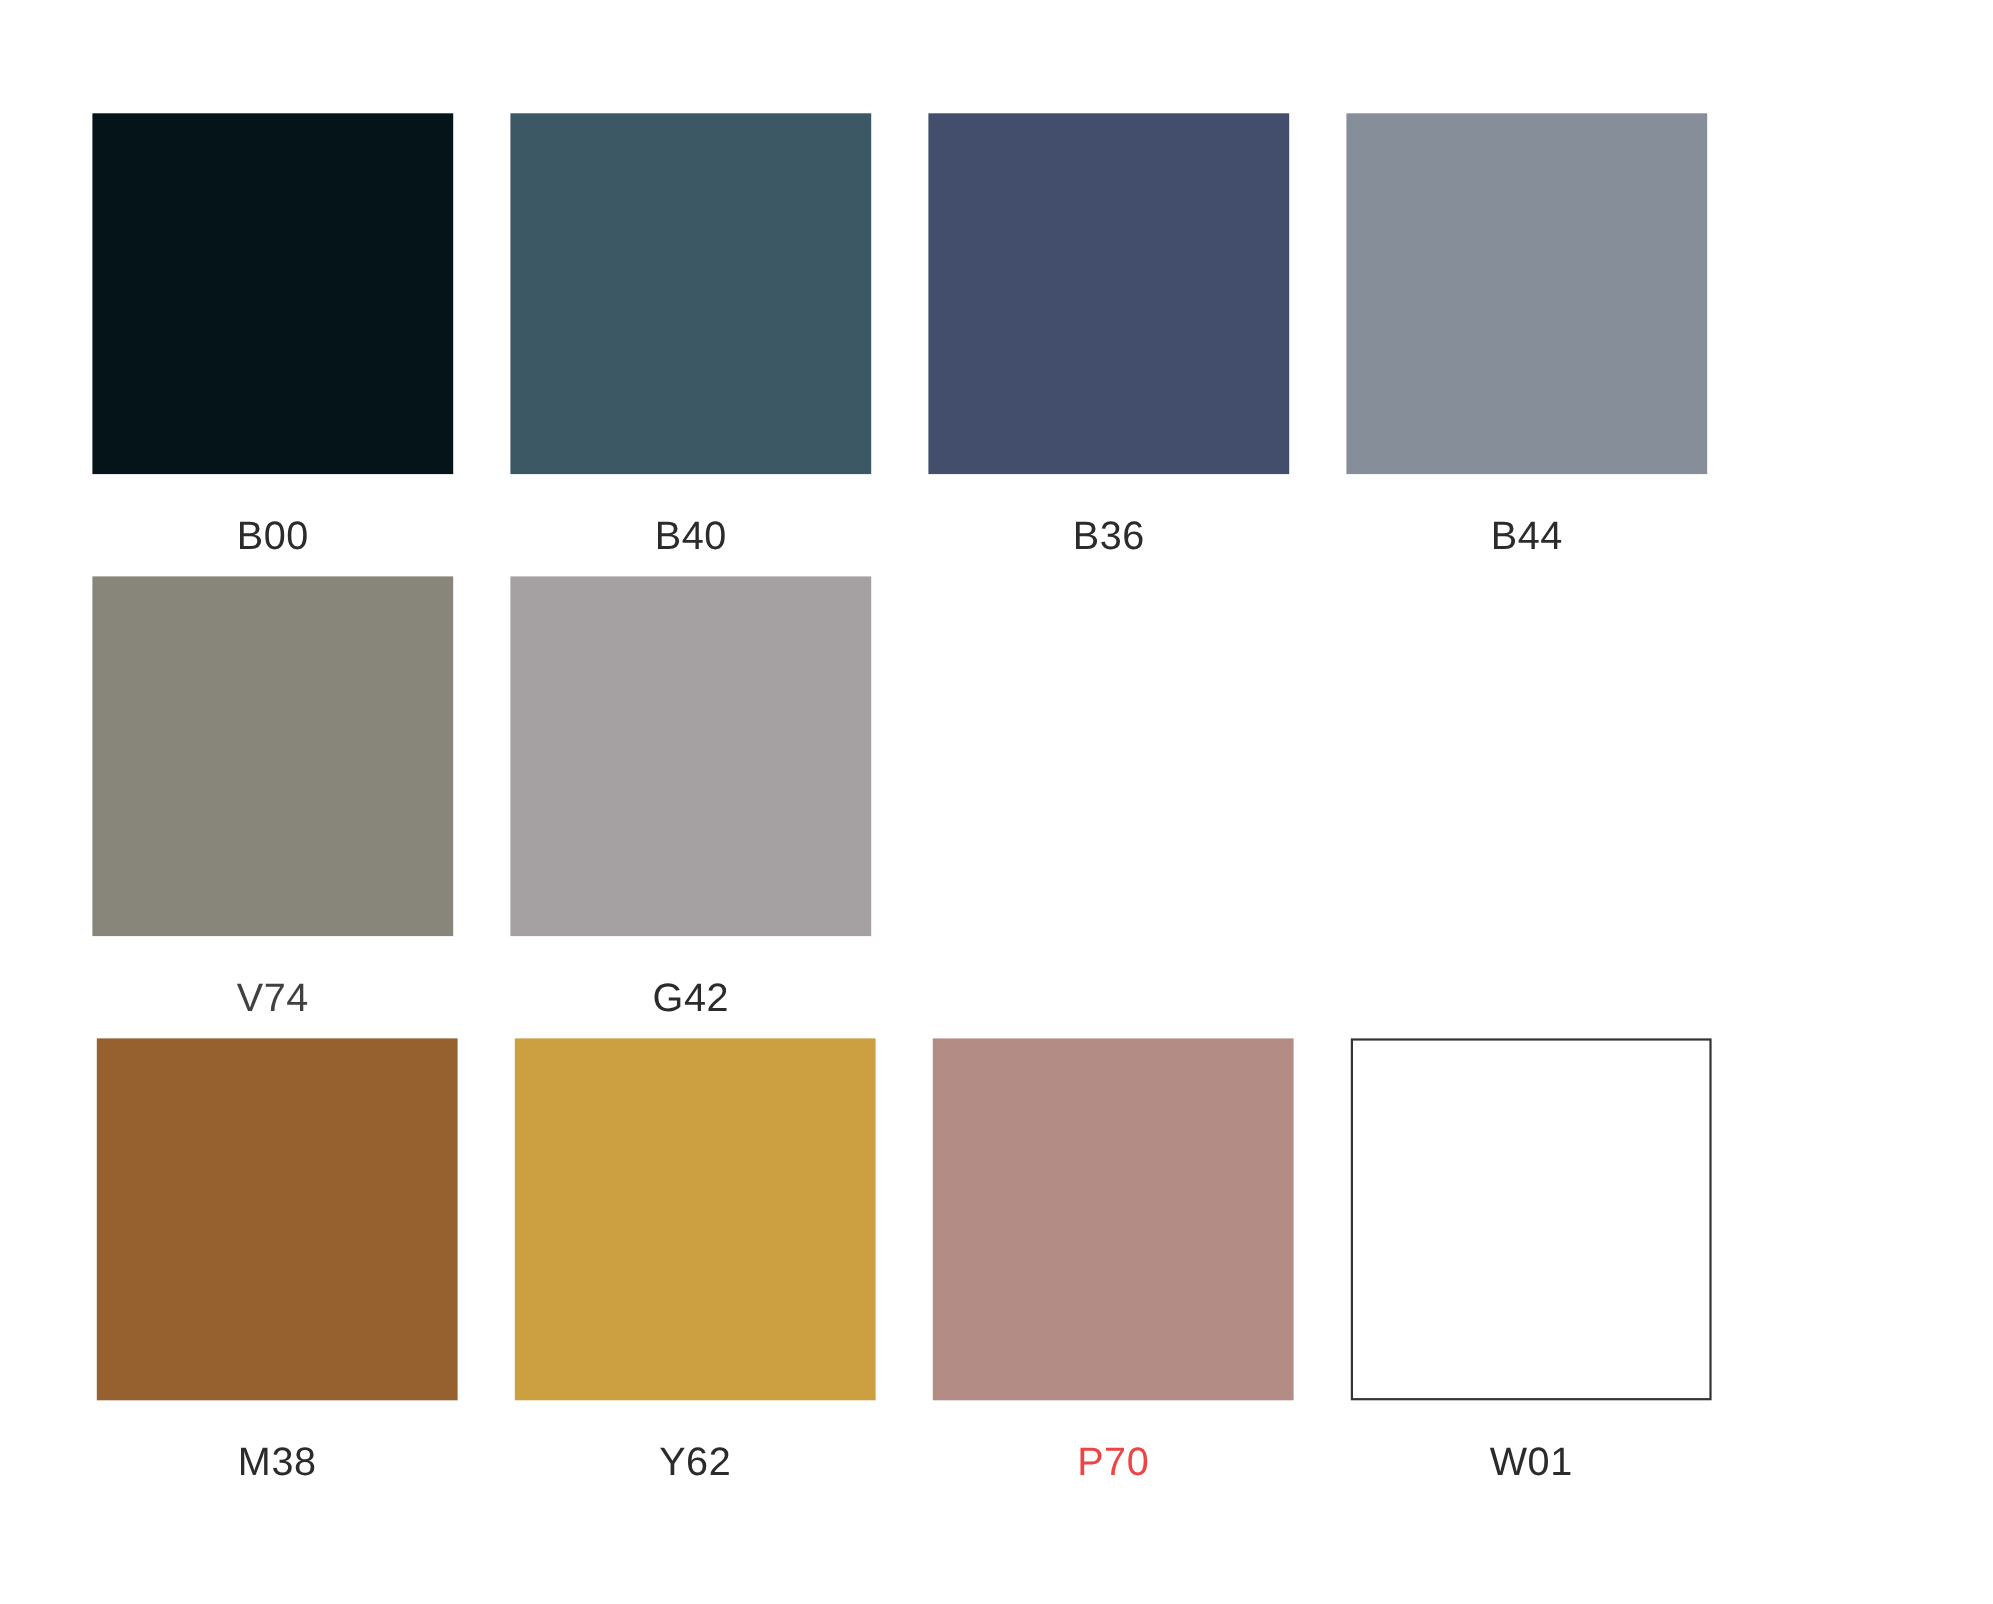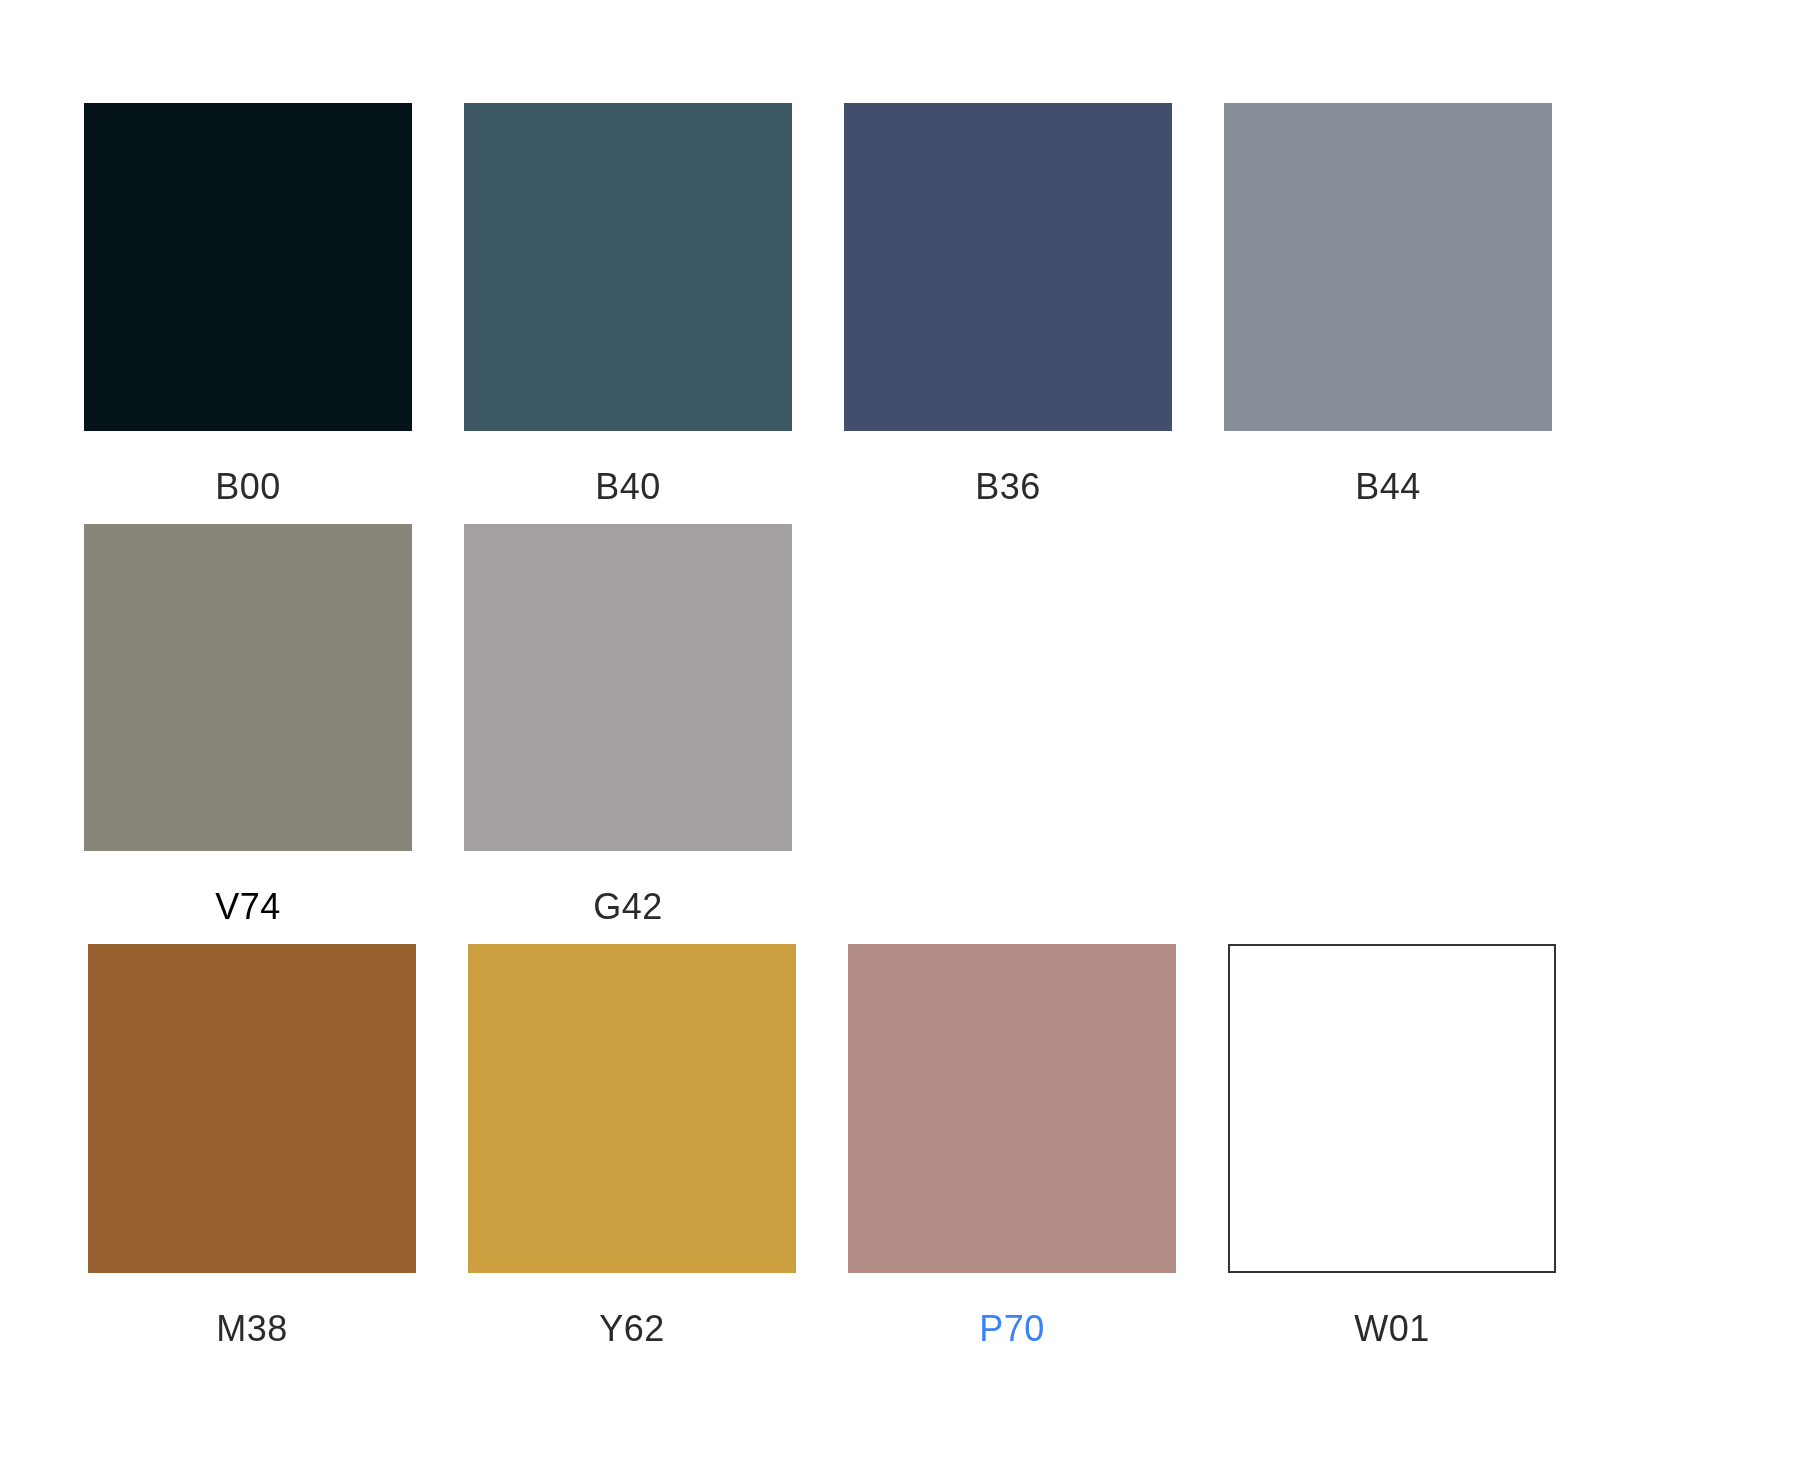--- a/index.html
+++ b/index.html
@@ -112,40 +112,40 @@
       </div>
       <div class="swatch-cell">
         <div class="swatch-chip" style="background-color: rgb(134, 143, 153);"></div>
         <div class="swatch-label" style="color: rgb(43, 43, 43);">B44</div>
       </div>
     </div>
 
     <div class="swatch-row" id="row-1">
       <div class="swatch-cell">
         <div class="swatch-chip" style="background-color: rgb(136, 133, 123);"></div>
-        <div class="swatch-label" style="color: #000000; text-align: center;">V74</div>
+        <div class="swatch-label" style="color: #404040; text-align: center;">V74</div>
       </div>
       <div class="swatch-cell">
         <div class="swatch-chip" style="background-color: rgb(165, 161, 163);"></div>
         <div class="swatch-label" style="color: rgb(43, 43, 43);">G42</div>
       </div>
     </div>
 
     <div class="swatch-row" id="row-2">
       <div class="swatch-cell">
         <div class="swatch-chip" style="background-color: rgb(150, 96, 47);"></div>
         <div class="swatch-label" style="color: rgb(43, 43, 43);">M38</div>
       </div>
       <div class="swatch-cell">
         <div class="swatch-chip" style="background-color: rgb(204, 160, 64);"></div>
         <div class="swatch-label" style="color: rgb(43, 43, 43);">Y62</div>
       </div>
       <div class="swatch-cell">
         <div class="swatch-chip" style="background-color: rgb(179, 140, 133);"></div>
-        <div class="swatch-label" style="color: #3b82f6;">P70</div>
+        <div class="swatch-label" style="color: #ef4444;">P70</div>
       </div>
       <div class="swatch-cell">
         <div class="swatch-chip bordered" style="background-color: rgb(255, 255, 255);"></div>
         <div class="swatch-label" style="color: rgb(43, 43, 43);">W01</div>
       </div>
     </div>
 
   </div>
 
   <div class="page-bottom-edge"></div>

